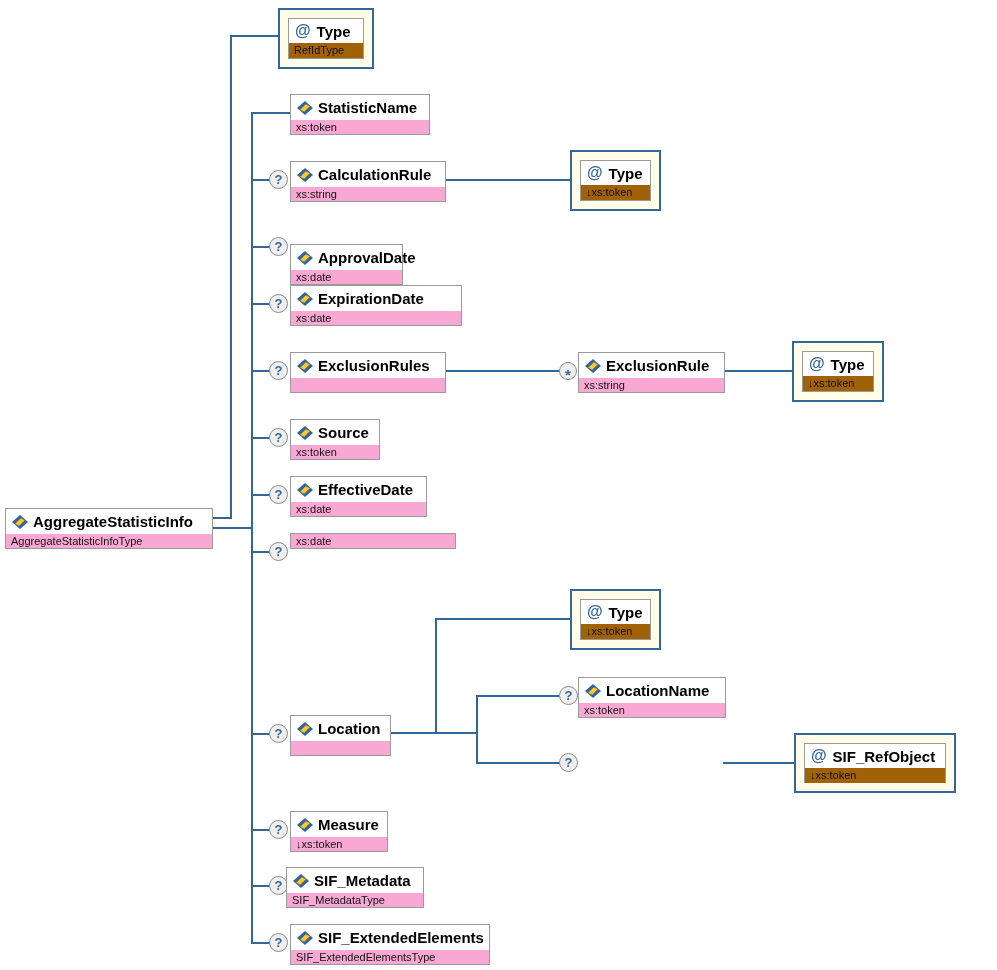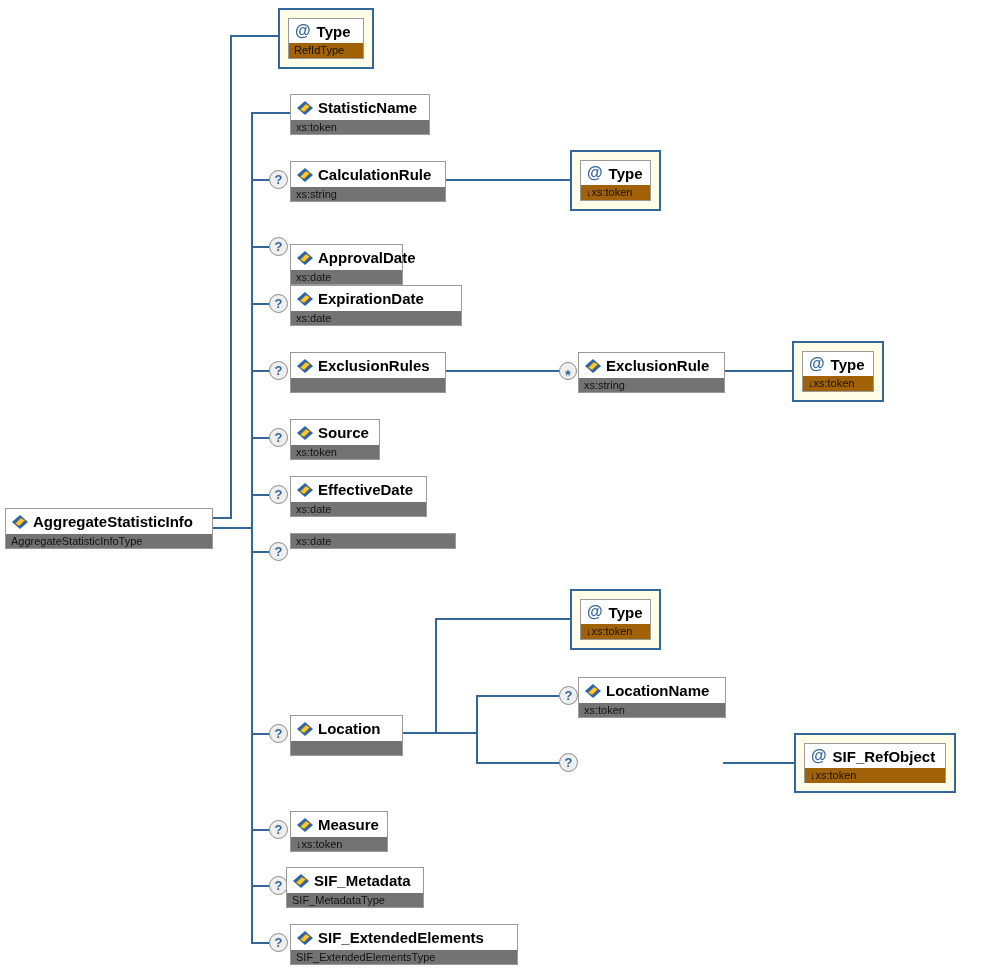--- a/index.html
+++ b/index.html
@@ -32,21 +32,21 @@
     font-size: 15px;
     font-weight: bold;
     color: #000000;
     background: #ffffff;
   }
   .ebox .typ {
     height: 14px;
     line-height: 14px;
     font-size: 11px;
     color: #111111;
-    background: #737373;
+    background: #f9a8d4;
     padding-left: 5px;
   }
   .el-icon { display: inline-flex; flex: 0 0 auto; }
   
   .abox {
     position: absolute;
     background: #fffde7;
     border: 2px solid #336699;
     padding: 8px;
   }
@@ -291,21 +291,21 @@
         </span>
       <span>EffectiveDate</span>
     </div>
     <div class="typ">xs:date</div>
   </div>
 
   <div class="ebox" style="left:290px;top:533px;width:166px">
     <div class="typ">xs:date</div>
   </div>
 
-  <div class="ebox" style="left:290px;top:715px;width:113px">
+  <div class="ebox" style="left:290px;top:715px;width:101px">
     <div class="lbl">
       <span class="el-icon">
           <svg width="16" height="14" viewBox="0 0 16 14">
             <polygon points="8,0 16,7 8,14 0,7" fill="#2b64a8"></polygon>
             <polygon points="3,8.8 8.8,3 13,5.2 7.2,11" fill="#ffc82e" stroke="#8a6d1a" stroke-width="0.6"></polygon>
           </svg>
         </span>
       <span>Location</span>
     </div>
     <div class="typ"></div>
@@ -344,21 +344,21 @@
           <svg width="16" height="14" viewBox="0 0 16 14">
             <polygon points="8,0 16,7 8,14 0,7" fill="#2b64a8"></polygon>
             <polygon points="3,8.8 8.8,3 13,5.2 7.2,11" fill="#ffc82e" stroke="#8a6d1a" stroke-width="0.6"></polygon>
           </svg>
         </span>
       <span>SIF_Metadata</span>
     </div>
     <div class="typ">SIF_MetadataType</div>
   </div>
 
-  <div class="ebox" style="left:290px;top:924px;width:228px">
+  <div class="ebox" style="left:290px;top:924px;width:200px">
     <div class="lbl">
       <span class="el-icon">
           <svg width="16" height="14" viewBox="0 0 16 14">
             <polygon points="8,0 16,7 8,14 0,7" fill="#2b64a8"></polygon>
             <polygon points="3,8.8 8.8,3 13,5.2 7.2,11" fill="#ffc82e" stroke="#8a6d1a" stroke-width="0.6"></polygon>
           </svg>
         </span>
       <span>SIF_ExtendedElements</span>
     </div>
     <div class="typ">SIF_ExtendedElementsType</div>

